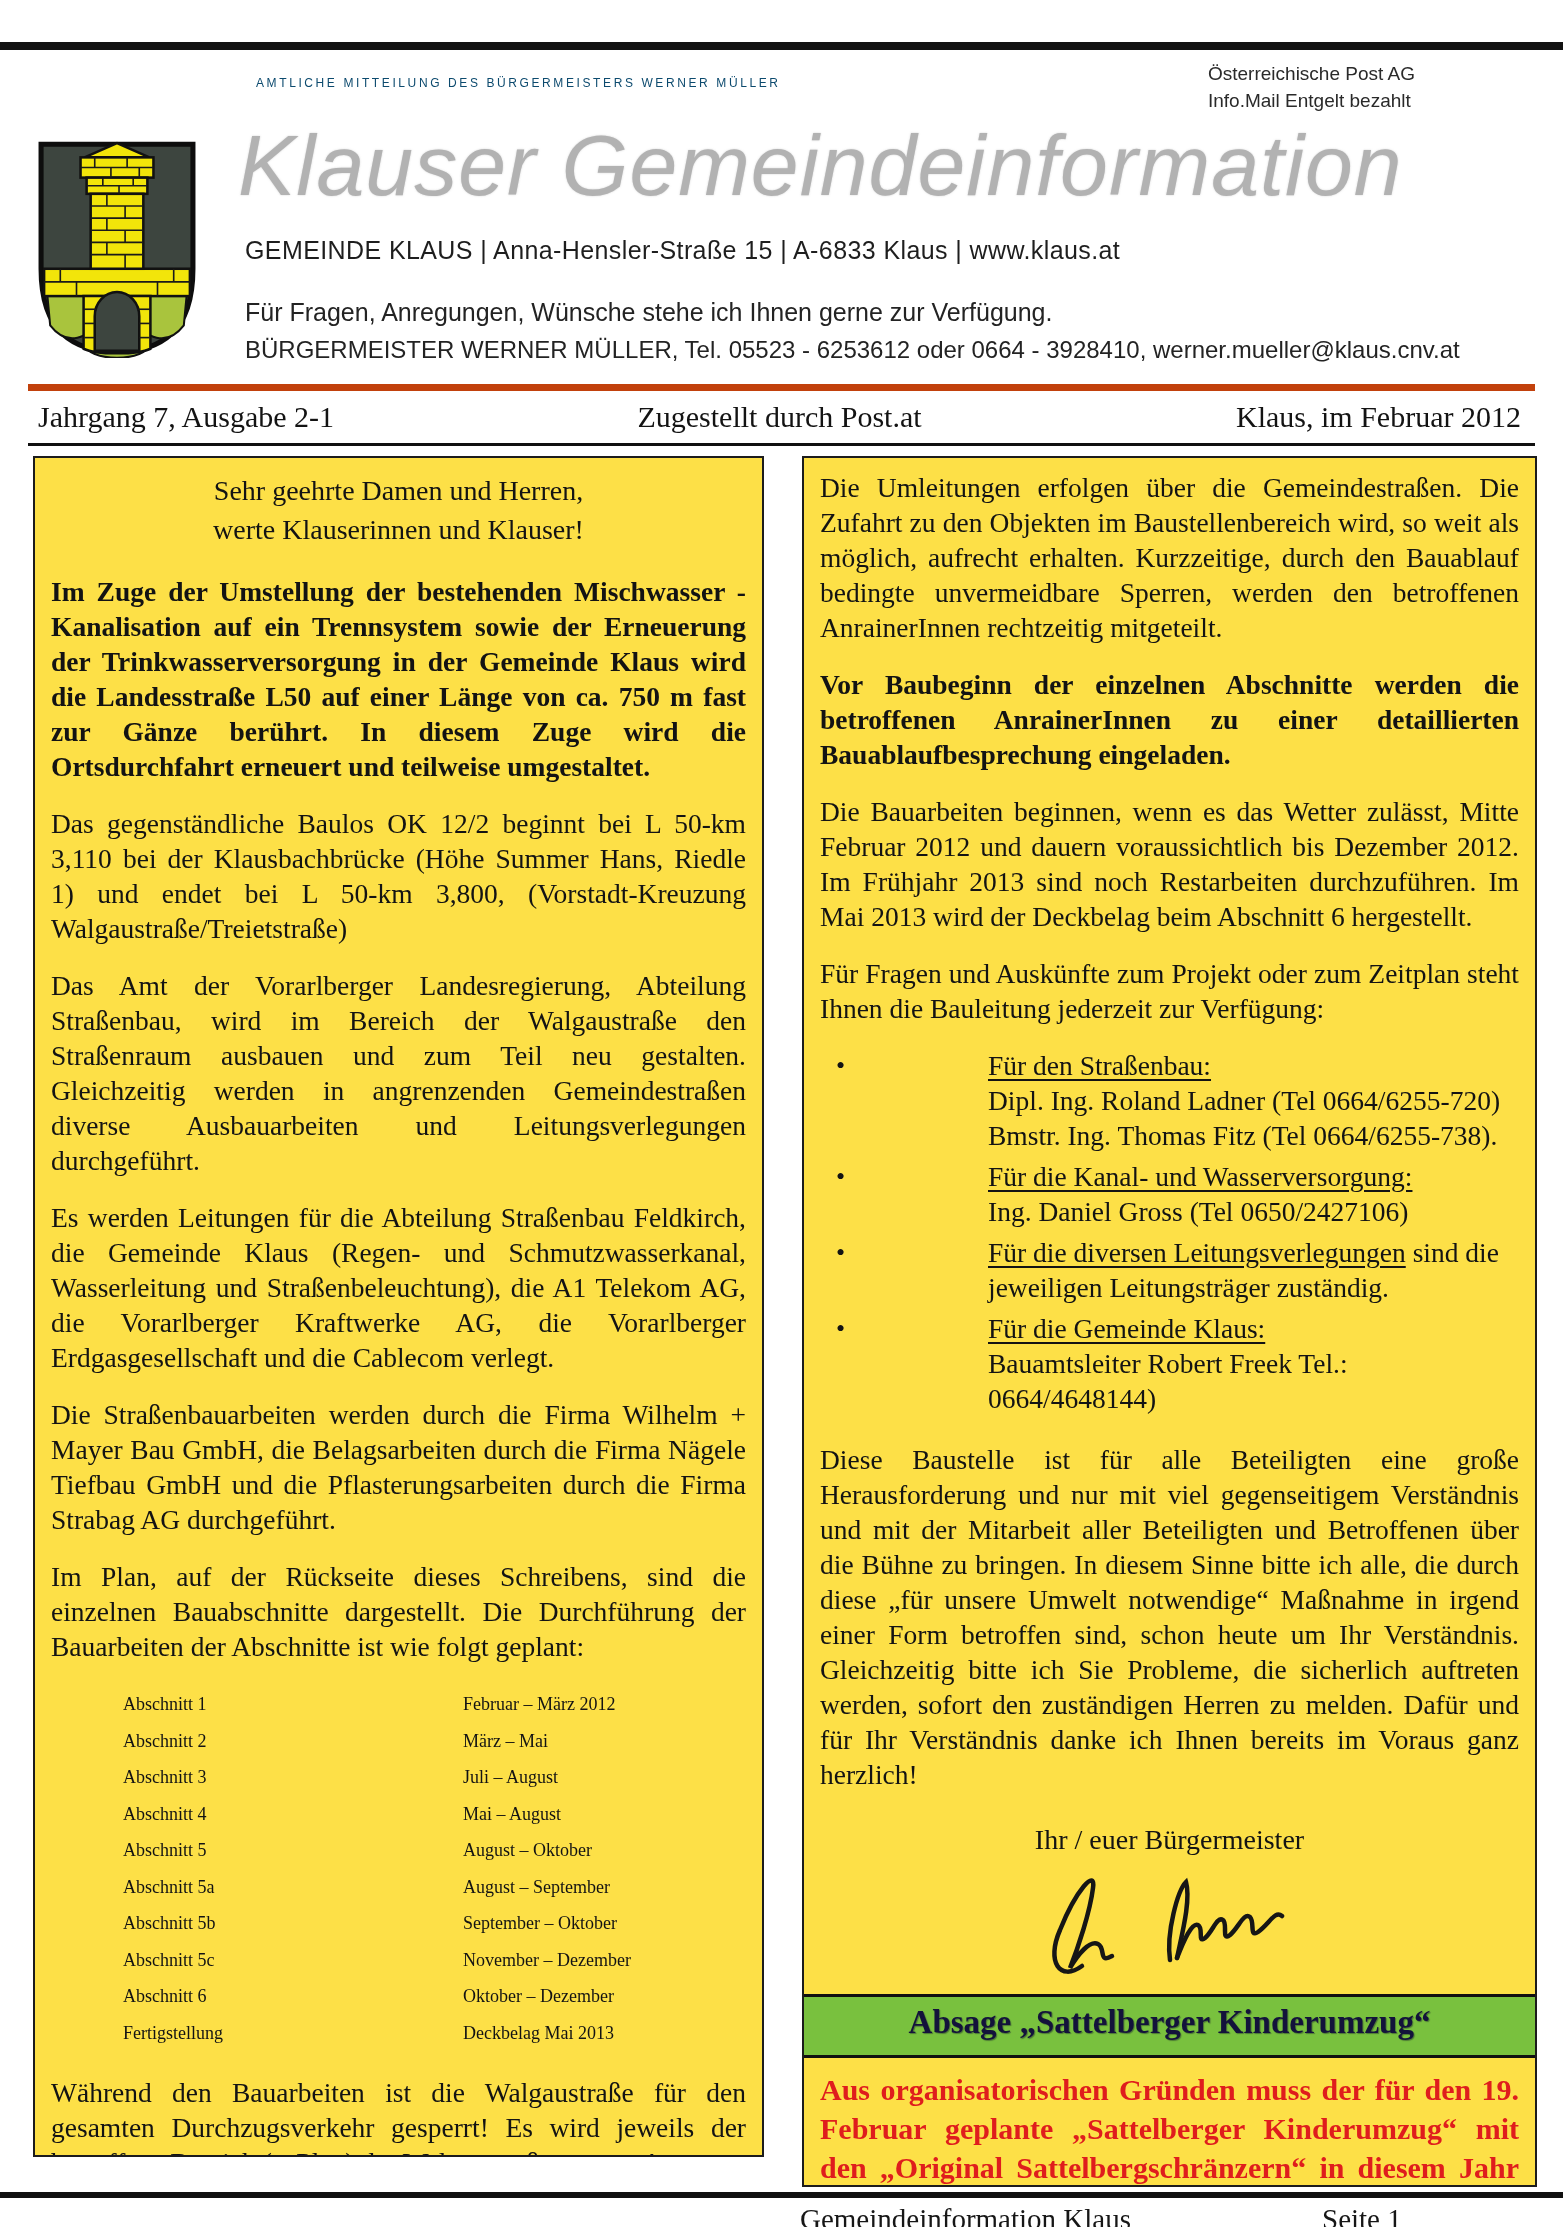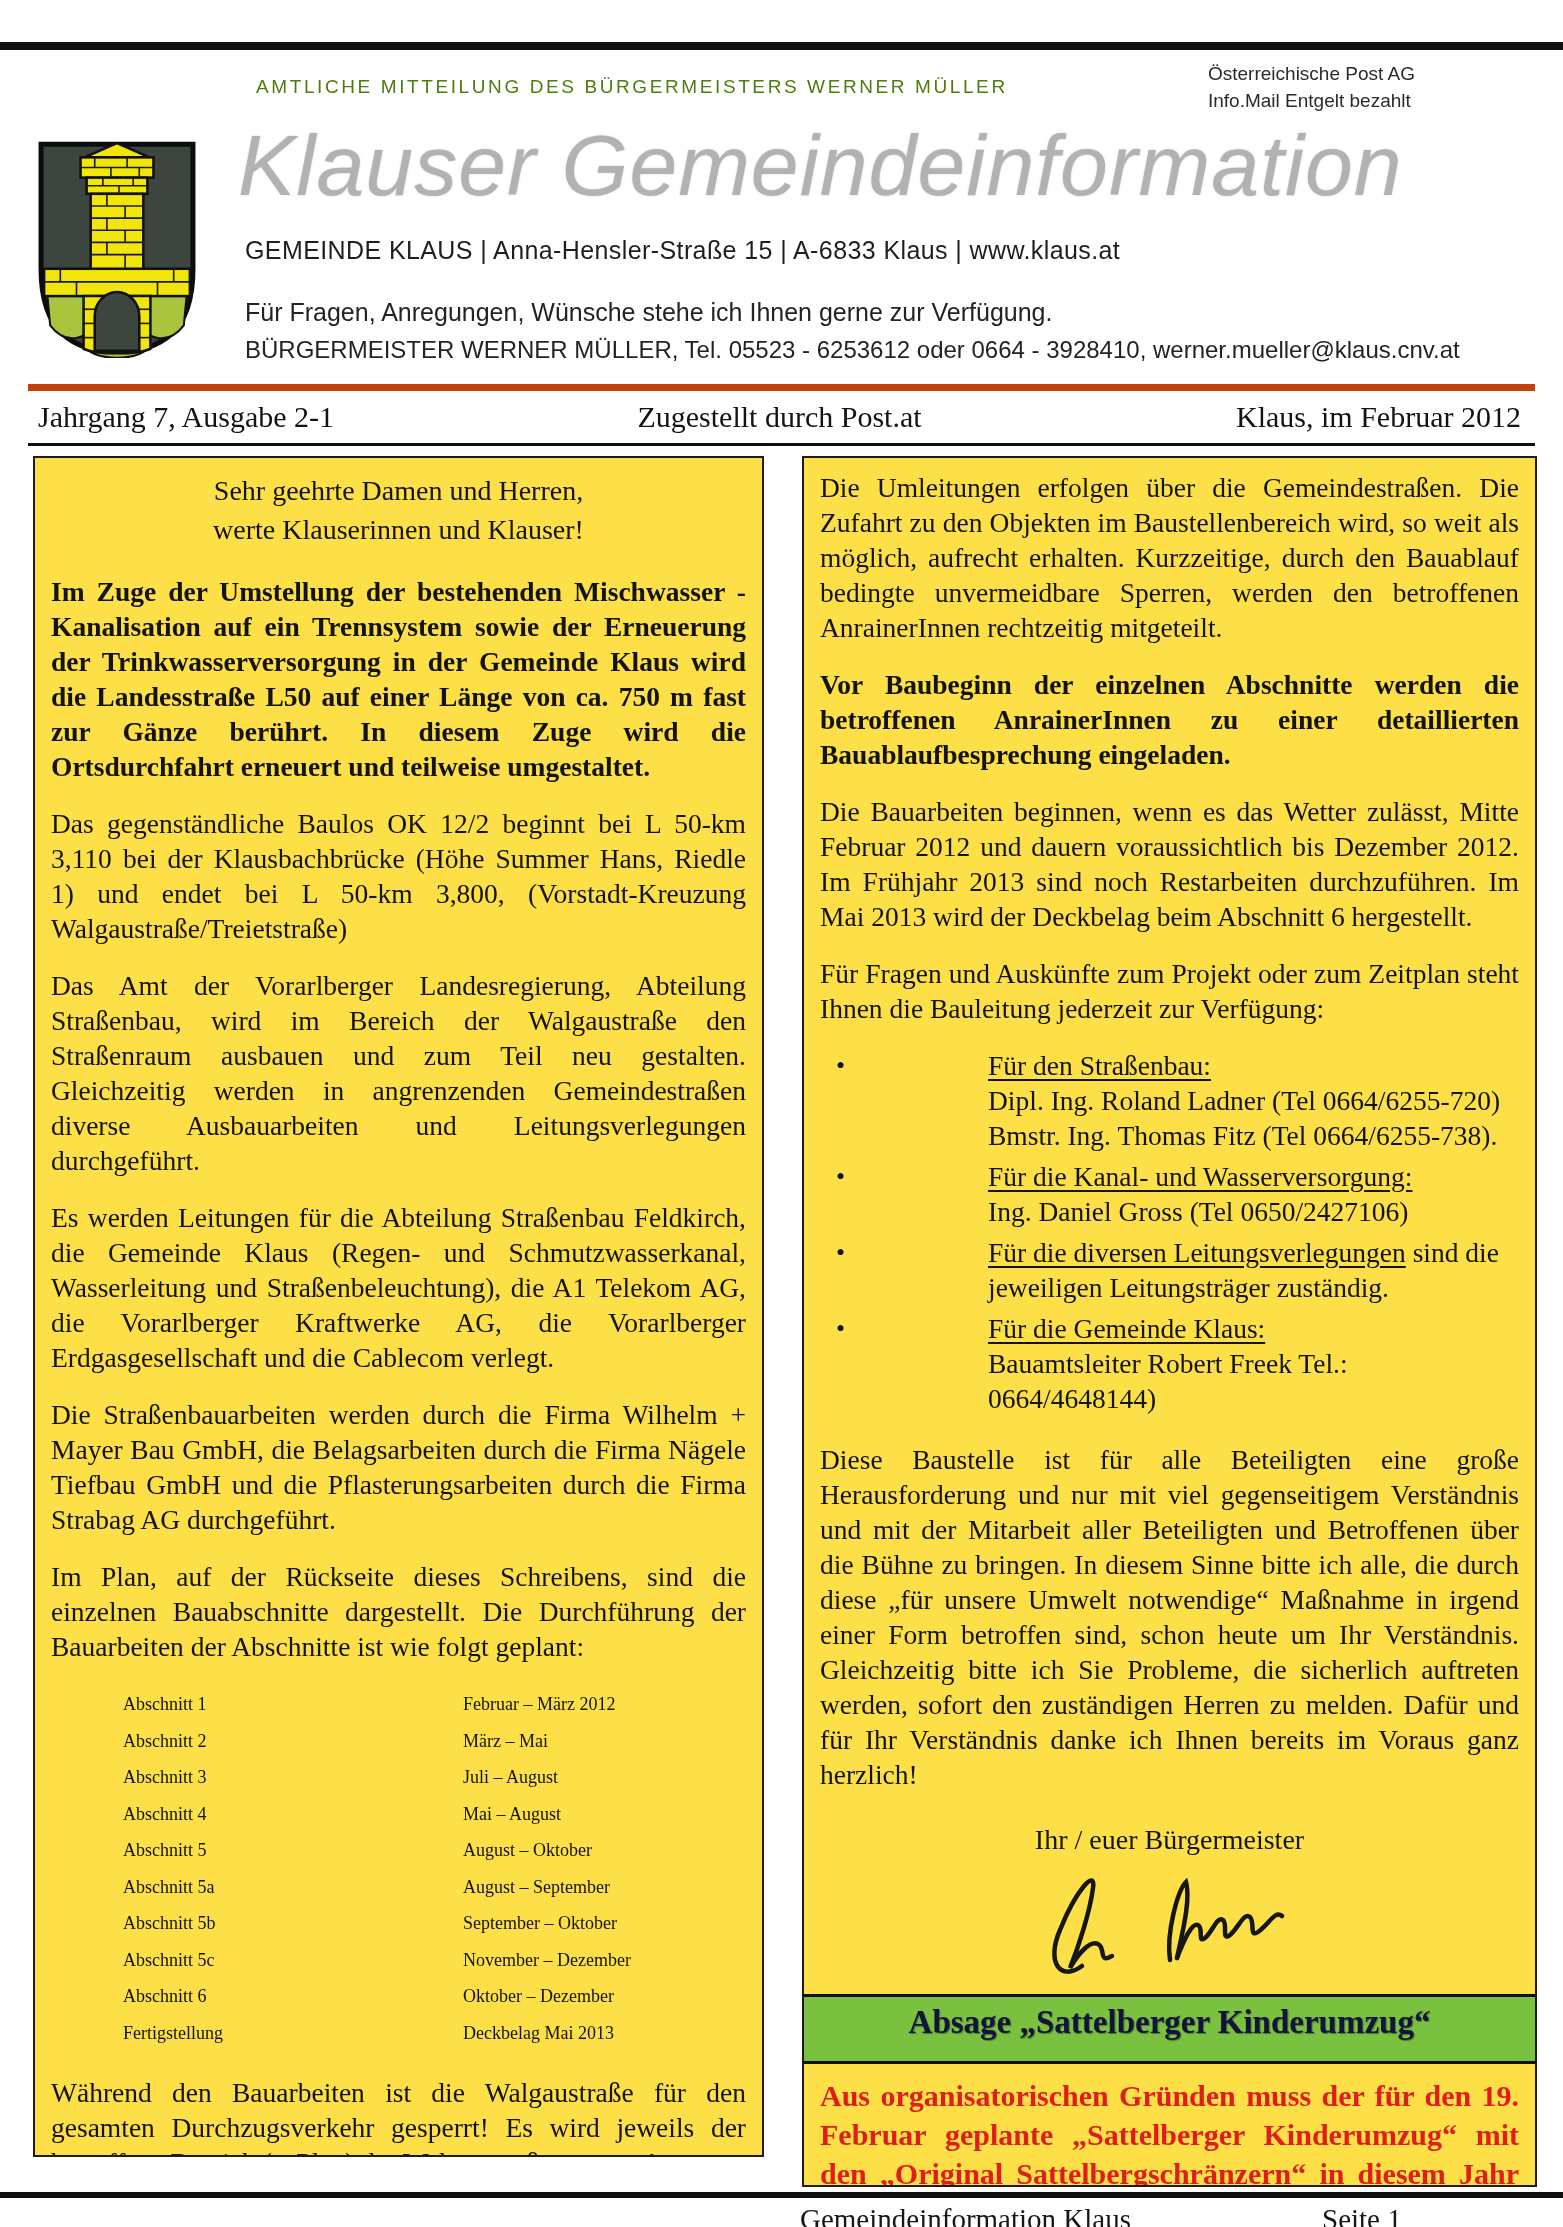--- a/index.html
+++ b/index.html
@@ -3,21 +3,21 @@
 <meta charset="utf-8">
 <style>
   html,body{margin:0;padding:0;}
   body{
     width:1563px;height:2227px;position:relative;background:#ffffff;
     font-family:"Liberation Serif",serif;color:#131313;overflow:hidden;
   }
   .topline{position:absolute;top:42px;left:0;width:1563px;height:8px;background:#121212;}
   
   .amtliche{position:absolute;left:256px;top:76px;font-family:"Liberation Sans",sans-serif;
-    font-size:19px;letter-spacing:2.6px;color:#4d7c0f;}
+    font-size:12px;letter-spacing:2.6px;color:#0c4a6e;}
   .postage{position:absolute;left:1208px;top:60px;font-family:"Liberation Sans",sans-serif;
     font-size:19px;line-height:27px;color:#2a2a2a;}
   .crest{position:absolute;left:36px;top:138px;width:162px;height:220px;}
   .title{position:absolute;left:238px;top:116px;font-family:"Liberation Sans",sans-serif;
     font-style:italic;font-size:86px;color:#b2b2b2;letter-spacing:1px;white-space:nowrap;
     text-shadow:0 0 2px rgba(170,170,170,.55);}
   .addr{position:absolute;left:245px;top:236px;font-family:"Liberation Sans",sans-serif;
     font-size:25px;color:#1e1e1e;letter-spacing:.4px;}
   .contact1{position:absolute;left:245px;top:298px;font-family:"Liberation Sans",sans-serif;
     font-size:25px;color:#232323;}
@@ -43,21 +43,21 @@
   .srow .slabel{width:300px;flex:none;}
   .srow .speriod{flex:1;}
   .bullets{margin:0 0 20px;}
   .bullet{display:flex;margin:0 0 6px;font-size:27.5px;line-height:35px;}
   .bullet .dot{flex:none;width:152px;padding-left:16px;font-size:26px;}
   .bullet .bcontent{flex:1;text-align:left;}
   .u{text-decoration:underline;text-underline-offset:4px;}
   .closing{text-align:center;font-size:28px;margin:10px 0 4px;}
   .sig-wrap{text-align:center;margin-top:2px;}
   .green-bar{margin:12px -16px 0;margin-top:auto;border-top:3px solid #101010;border-bottom:3px solid #101010;
-    background:#79c13e;text-align:center;padding:7px 0 20px;font-weight:bold;font-size:33px;color:#13133b;
+    background:#79c13e;text-align:center;padding:7px 0 14px;font-weight:bold;font-size:33px;color:#13133b;
     text-shadow:1px 1px 1px rgba(10,10,40,.4);}
   .red-block{margin:0 -16px -14px;padding:12px 16px 14px;color:#df1d1d;font-weight:bold;
     font-size:30px;line-height:39px;text-align:justify;}
   
   .footer-line{position:absolute;top:2192px;left:0;width:1563px;height:6px;background:#101010;}
   .footer-title{position:absolute;left:800px;top:2203px;font-size:29px;color:#161616;}
   .footer-page{position:absolute;left:1322px;top:2203px;font-size:29px;color:#161616;}
 </style>
 </head>
 <body>

